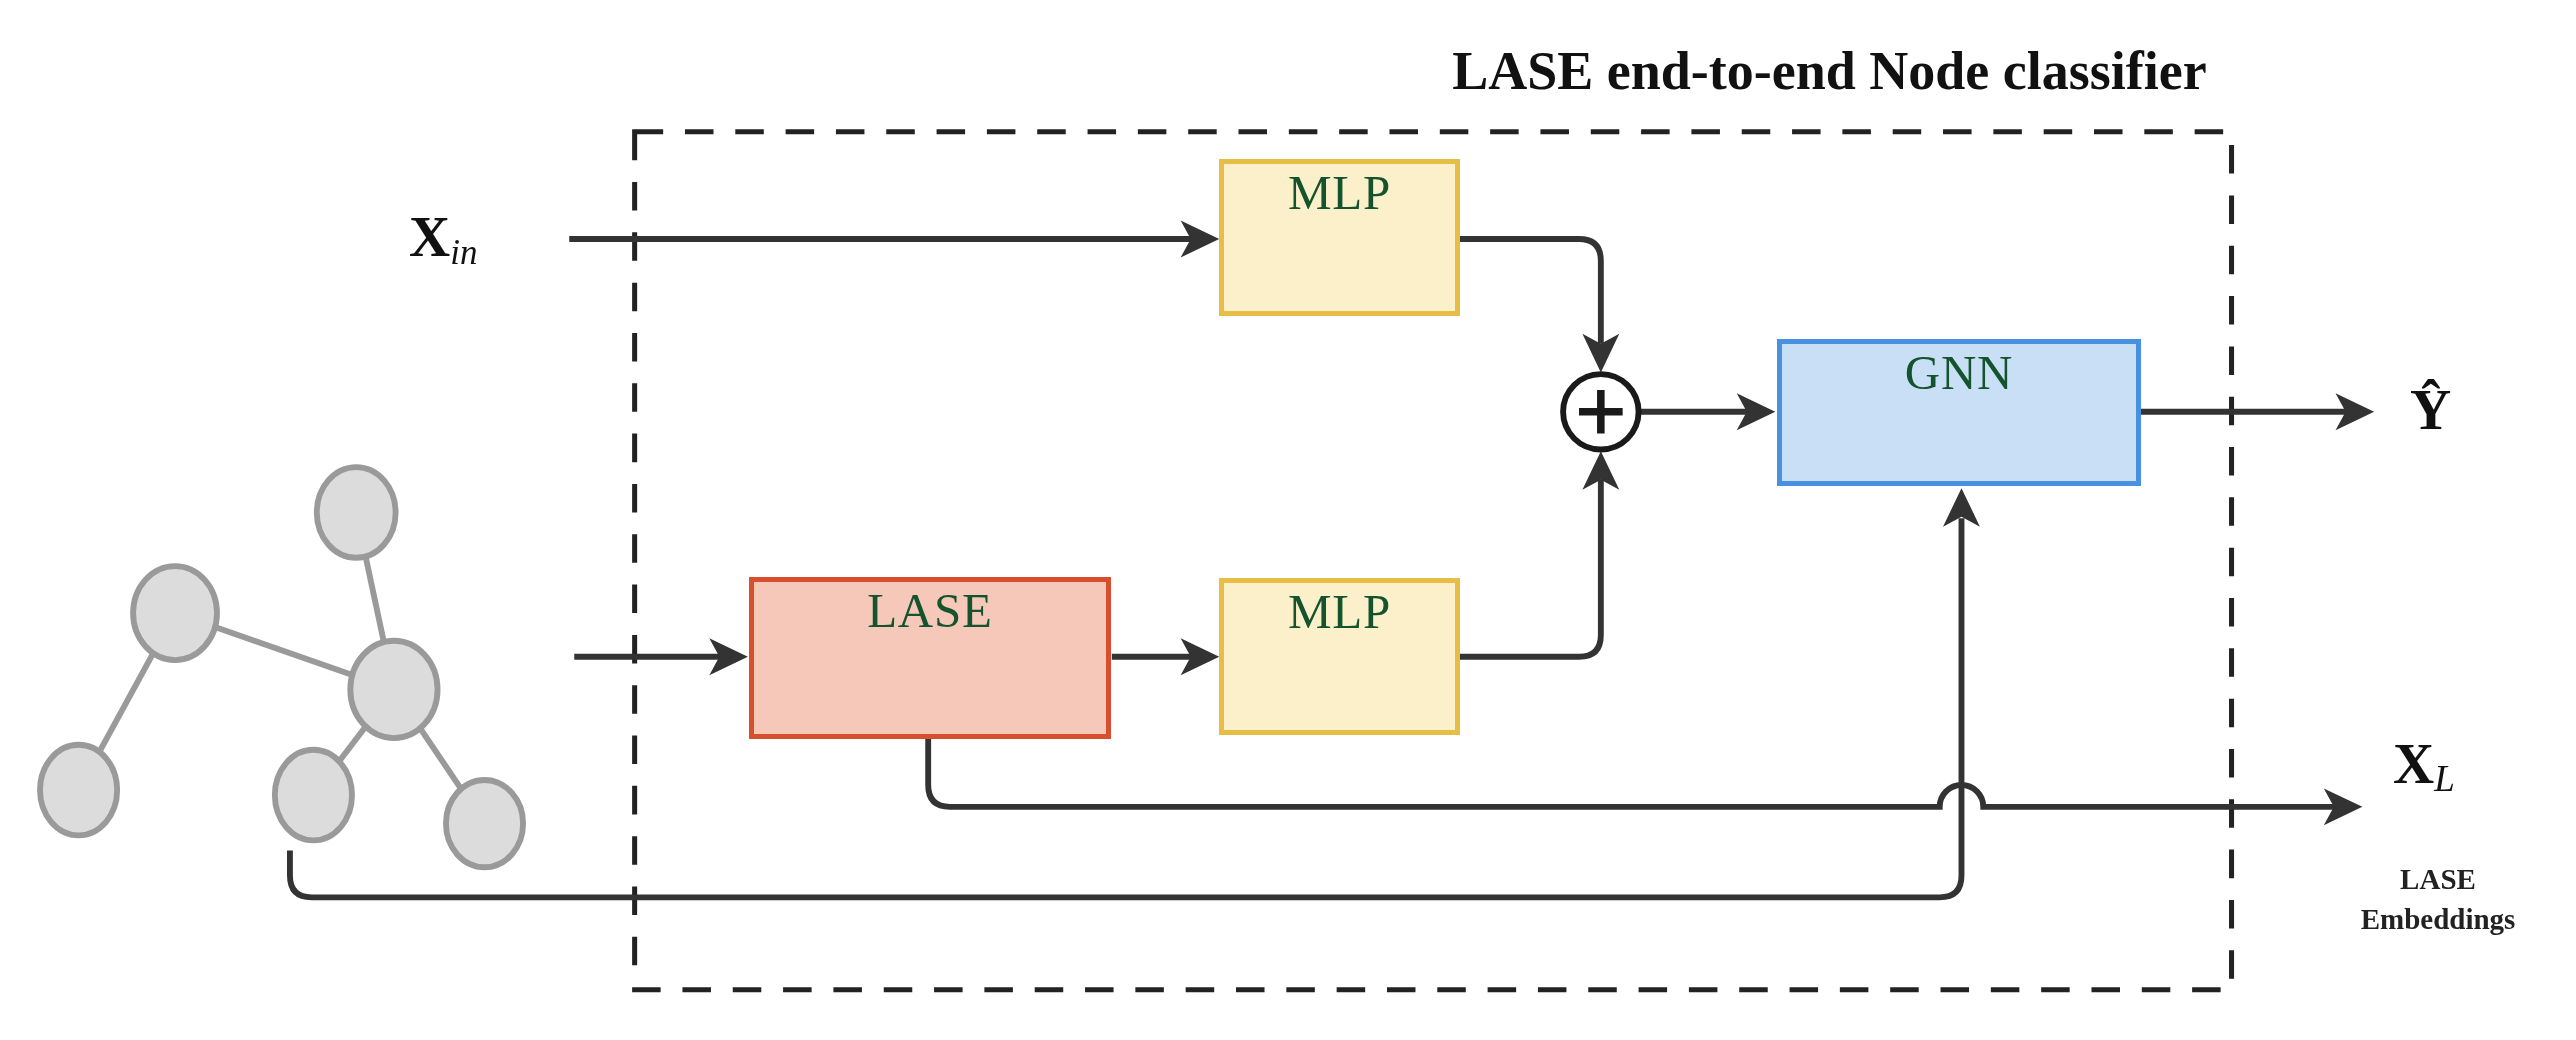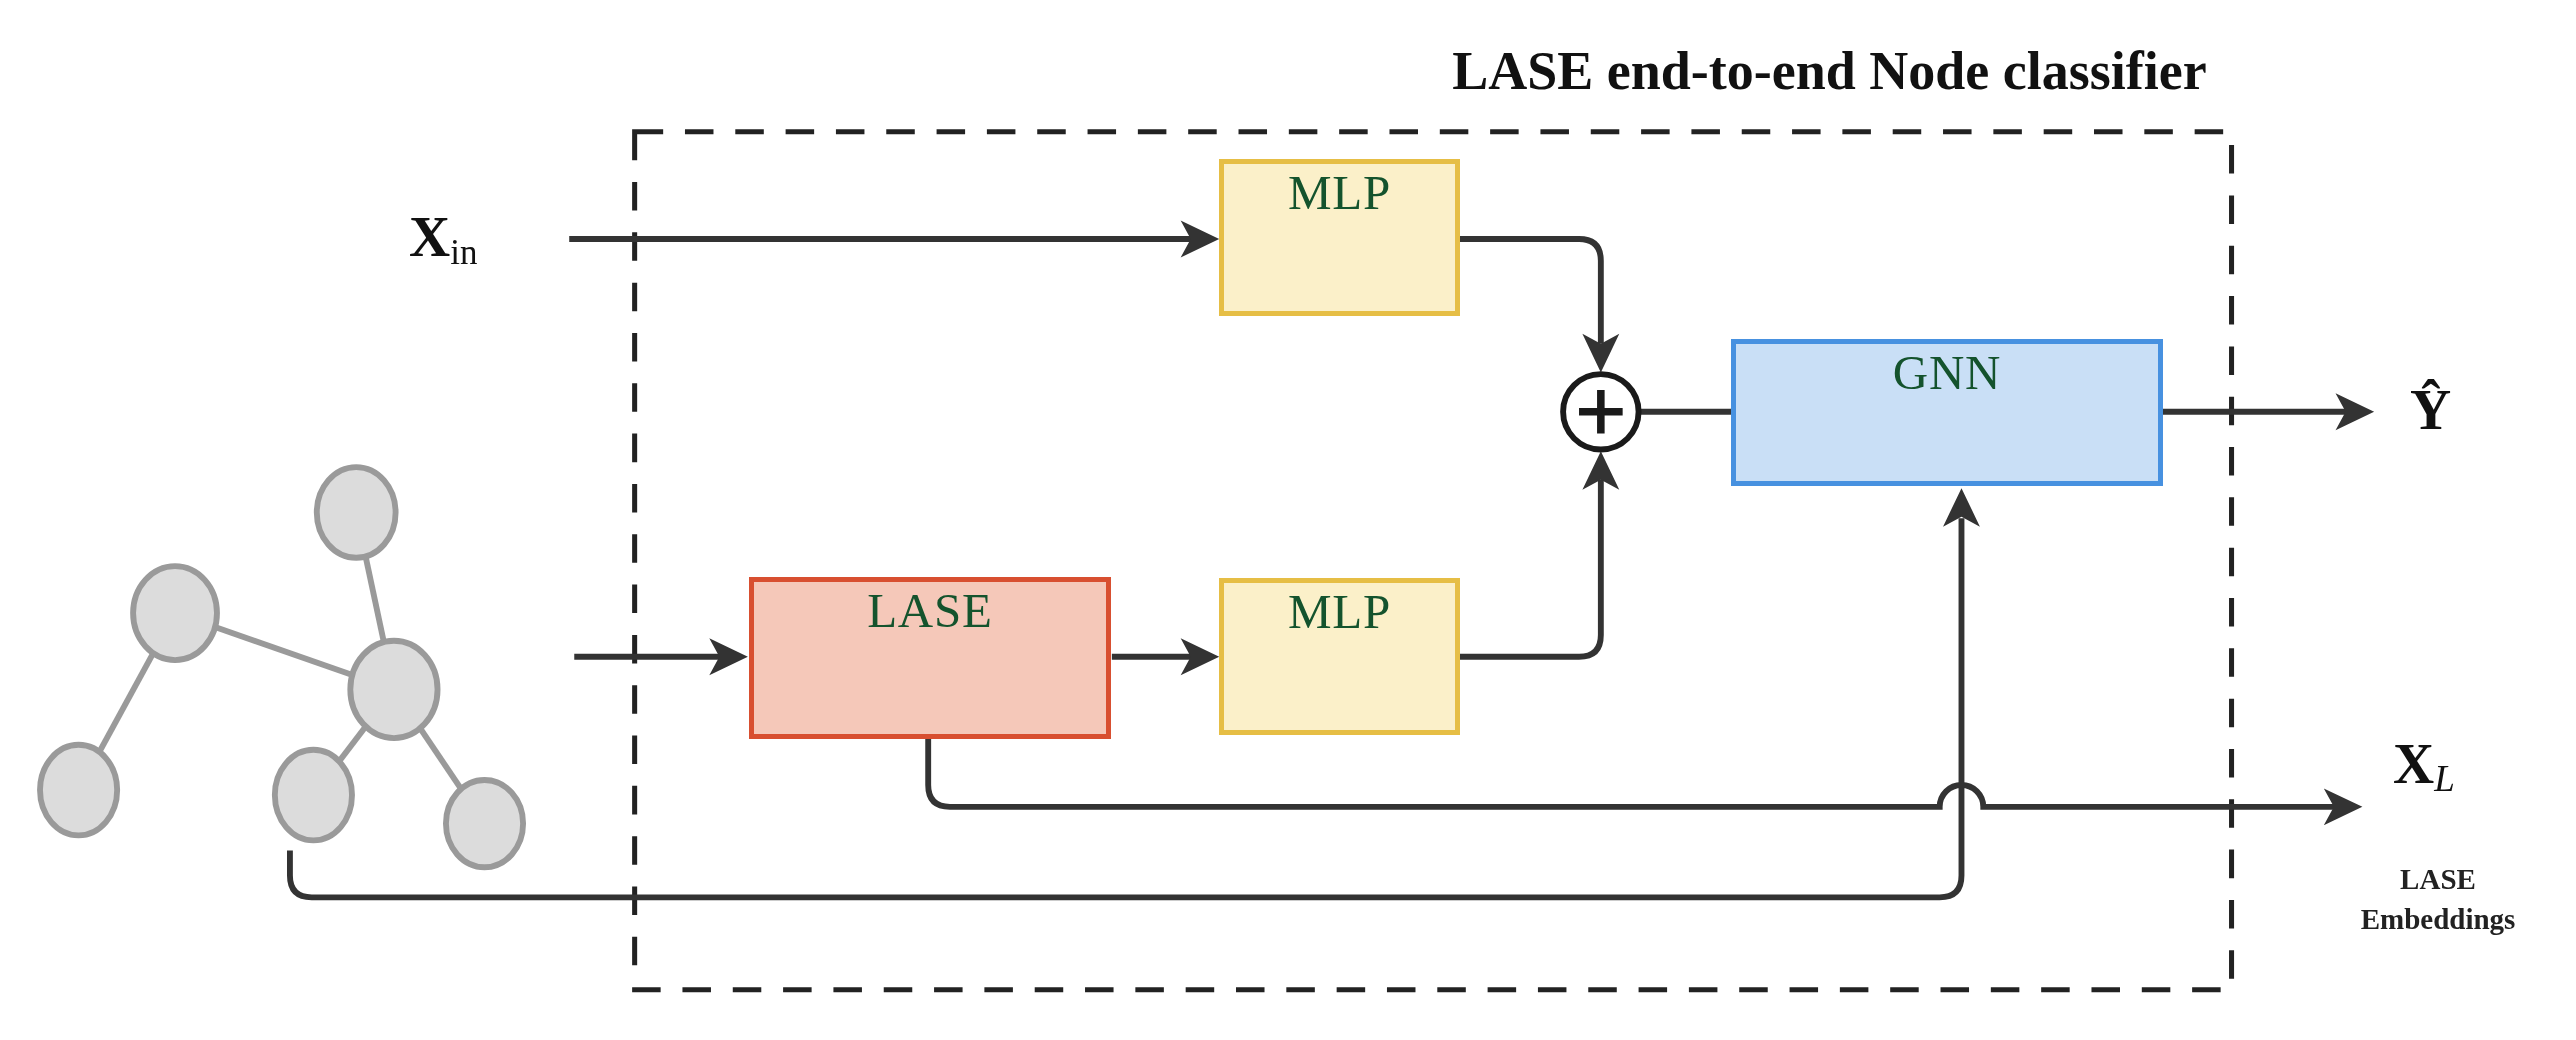--- a/index.html
+++ b/index.html
@@ -57,20 +57,21 @@
     font-weight: bold;
     font-size: 57px;
     color: #111111;
     line-height: 62px;
     white-space: nowrap;
   }
   .math .sub-roman {
     font-size: 35px;
     font-weight: normal;
     vertical-align: -0.22em;
+    font-style: italic;
   }
   .math .sub-italic {
     font-size: 37px;
     font-weight: normal;
     font-style: italic;
     vertical-align: -0.22em;
   }
   .caption {
     position: absolute;
     left: 2333px; top: 859px; width: 210px;
@@ -167,21 +168,21 @@
   </div>
 
   <div class="box lase" style="left:749px; top:577px; width:362px; height:162px;">
     <span>LASE</span>
   </div>
 
   <div class="box mlp" style="left:1219px; top:578px; width:241px; height:157px;">
     <span>MLP</span>
   </div>
 
-  <div class="box gnn" style="left:1731px; top:339px; width:432px; height:147px;">
+  <div class="box gnn" style="left:1777px; top:339px; width:364px; height:147px;">
     <span>GNN</span>
   </div>
 
   <div class="math" style="left:409px; top:206px;">
     <span>X</span><span class="sub-roman">in</span>
   </div>
 
   <div class="math" style="left:2410px; top:379px;">
     <span>Ŷ</span>
   </div>

